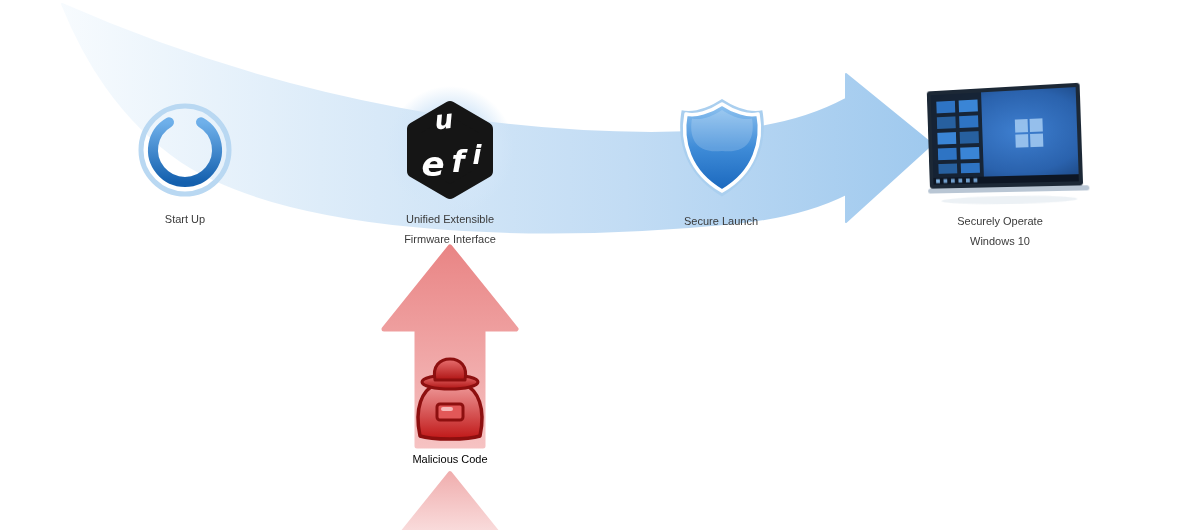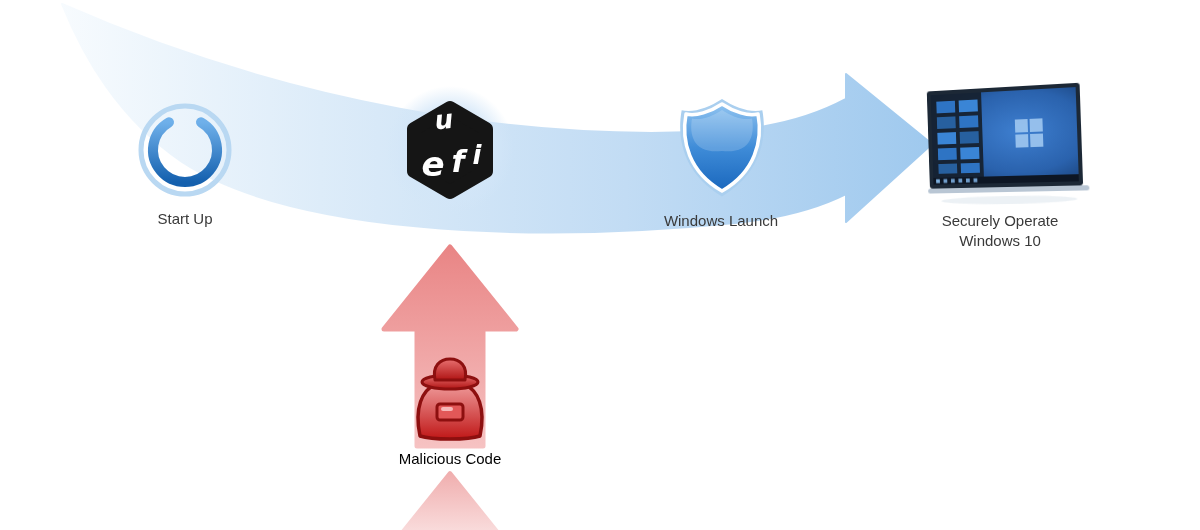--- a/index.html
+++ b/index.html
@@ -5,21 +5,21 @@
   html,body{margin:0;padding:0;background:#ffffff;}
   #stage{
     position:relative;width:1200px;height:530px;background:#ffffff;
     overflow:hidden;font-family:"Liberation Sans",sans-serif;
   }
   .layer{position:absolute;left:0;top:0;}
   .icon{position:absolute;}
   svg text{font-family:"DejaVu Sans",sans-serif;}
   .step-label{
     position:absolute;transform:translateX(-50%);text-align:center;
-    font-size:15px;line-height:20px;color:#3a3a3a;white-space:nowrap;
+    font-size:11px;line-height:20px;color:#3a3a3a;white-space:nowrap;
   }
   .threat-label{color:#000000;}
   .win-wrap{
     position:absolute;left:918px;top:84px;width:176px;height:126px;
     transform:perspective(700px) rotateY(-14deg) rotate(-2deg);
   }
 </style>
 </head>
 <body>
 
@@ -159,23 +159,27 @@
     <ellipse cx="0" cy="-16" rx="28" ry="7" fill="url(#spyHatGrad)" stroke="#8d0f0f" stroke-width="3"></ellipse>
     <path d="M -15,-18 C -18,-32 -10,-39 0,-39 C 10,-39 18,-32 15,-18 Z" fill="url(#spyHatGrad)" stroke="#8d0f0f" stroke-width="3" stroke-linejoin="round"></path>
     <rect x="-13" y="6" width="26" height="16" rx="3" fill="#e25858" stroke="#8d0f0f" stroke-width="3"></rect>
     <rect x="-9" y="9" width="12" height="4" rx="2" fill="#f6b8b8"></rect>
   </svg>
 
   <div class="step-label" style="left:185px;top:209px">
     <span>Start Up</span>
   </div>
 
+  <div class="step-label" style="left:450px;top:209px">
+    <span>Unified Extensible</span><br>
+    <span>Firmware Interface</span>
+  </div>
 
   <div class="step-label" style="left:721px;top:211px">
-    <span>Windows Launch</span>
+    <span>Secure Launch</span>
   </div>
 
   <div class="step-label" style="left:1000px;top:211px">
     <span>Securely Operate</span><br>
     <span>Windows 10</span>
   </div>
 
   <div class="step-label threat-label" style="left:450px;top:449px">
     <span>Malicious Code</span>
   </div>

